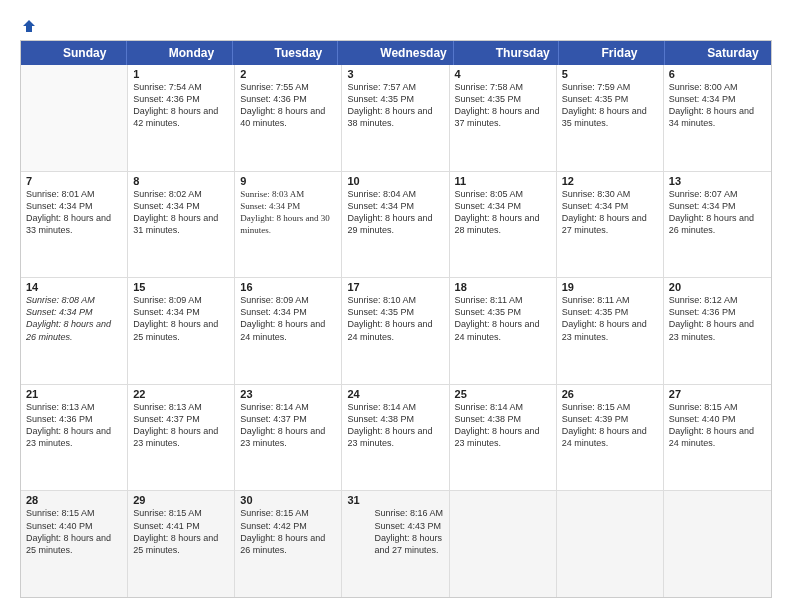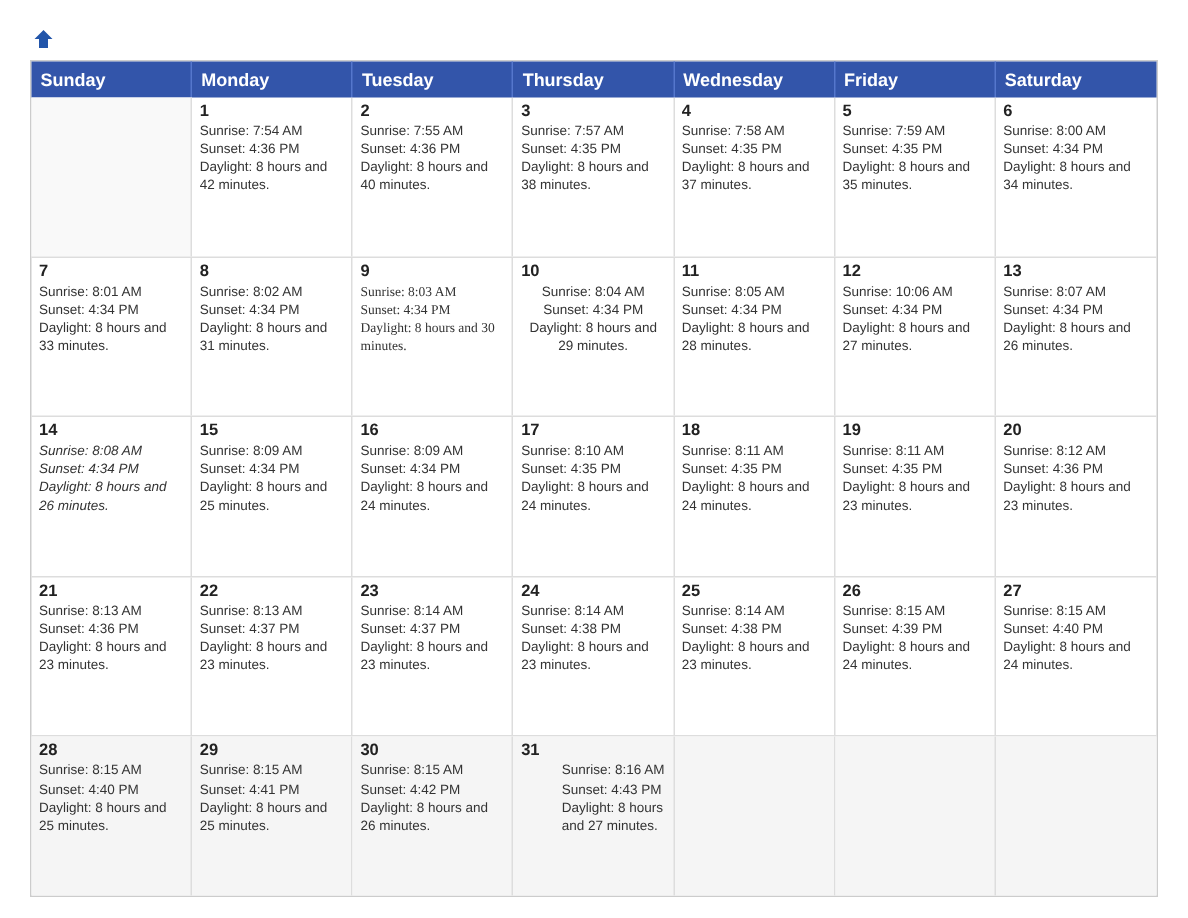--- a/index.html
+++ b/index.html
@@ -66,20 +66,21 @@
       grid-template-columns: repeat(7, 1fr);
       background: #3355aa;
     }
     .cal-header-cell {
       color: #fff;
       font-weight: bold;
       font-size: 12px;
       padding: 5px 6px;
       text-align: left;
       border-right: 1px solid #5577cc;
+      margin-left: 36px;
     }
     .cal-header-cell:last-child { border-right: none; }
     .cal-body {
       flex: 1;
       display: flex;
       flex-direction: column;
     }
     .cal-row {
       display: grid;
       grid-template-columns: repeat(7, 1fr);
@@ -130,22 +131,22 @@
       <div class="month-title"></div>
       <div class="subtitle"></div>
     </div>
   </div>
 
   <div class="calendar">
     <div class="cal-header">
     <div class="cal-header-cell">Sunday</div>
         <div class="cal-header-cell">Monday</div>
         <div class="cal-header-cell">Tuesday</div>
+        <div class="cal-header-cell">Wednesday</div>
         <div class="cal-header-cell">Thursday</div>
-        <div class="cal-header-cell">Wednesday</div>
         <div class="cal-header-cell">Friday</div>
         <div class="cal-header-cell">Saturday</div>
       </div>
     <div class="cal-body">
     <div class="cal-row">
           <div class="cal-cell empty"></div>
           <div class="cal-cell">
             <div class="day-num">1</div>
             <div class="day-info" style="white-space: pre-line;">Sunrise: 7:54 AM
 Sunset: 4:36 PM
@@ -196,33 +197,33 @@
 Daylight: 8 hours and 31 minutes.</div>
           </div>
           <div class="cal-cell">
             <div class="day-num">9</div>
             <div class="day-info" style="white-space: pre-line; font-family: Liberation Serif, serif;">Sunrise: 8:03 AM
 Sunset: 4:34 PM
 Daylight: 8 hours and 30 minutes.</div>
           </div>
           <div class="cal-cell">
             <div class="day-num">10</div>
-            <div class="day-info" style="white-space: pre-line; text-align: center;">Sunrise: 8:04 AM
+            <div class="day-info" style="white-space: pre-line;">Sunrise: 8:04 AM
 Sunset: 4:34 PM
 Daylight: 8 hours and 29 minutes.</div>
           </div>
           <div class="cal-cell">
             <div class="day-num">11</div>
             <div class="day-info" style="white-space: pre-line;">Sunrise: 8:05 AM
 Sunset: 4:34 PM
 Daylight: 8 hours and 28 minutes.</div>
           </div>
           <div class="cal-cell">
             <div class="day-num">12</div>
-            <div class="day-info" style="white-space: pre-line;">Sunrise: 10:06 AM
+            <div class="day-info" style="white-space: pre-line;">Sunrise: 8:30 AM
 Sunset: 4:34 PM
 Daylight: 8 hours and 27 minutes.</div>
           </div>
           <div class="cal-cell">
             <div class="day-num">13</div>
             <div class="day-info" style="white-space: pre-line;">Sunrise: 8:07 AM
 Sunset: 4:34 PM
 Daylight: 8 hours and 26 minutes.</div>
           </div>
         </div>

